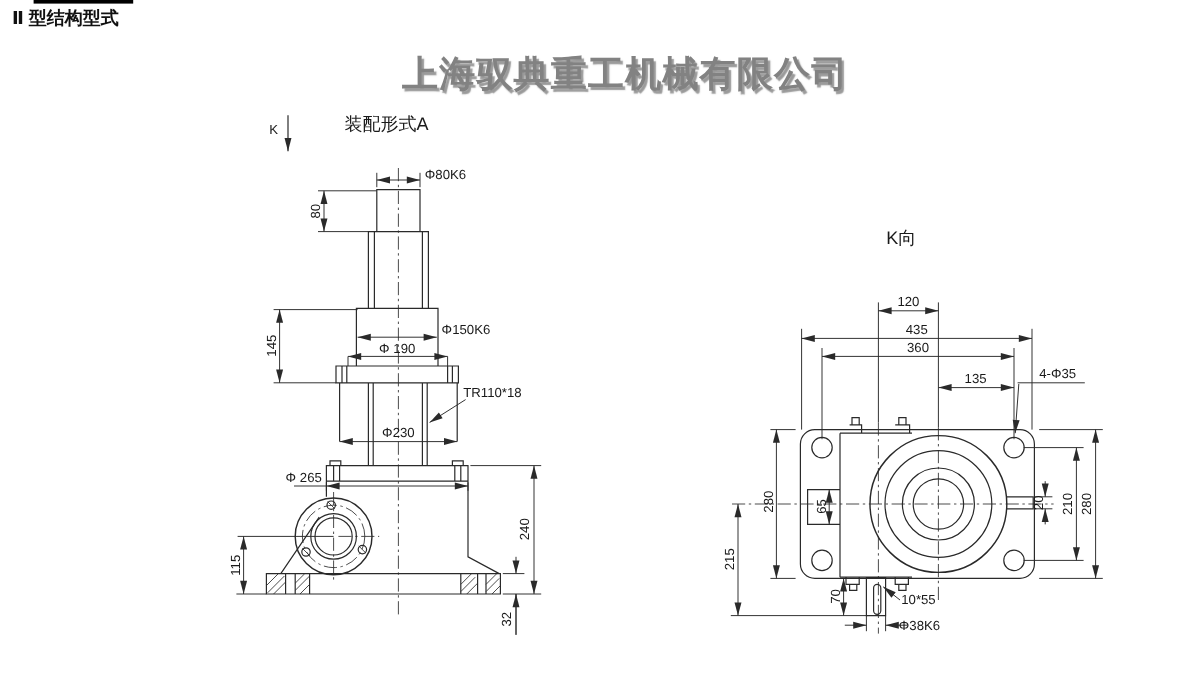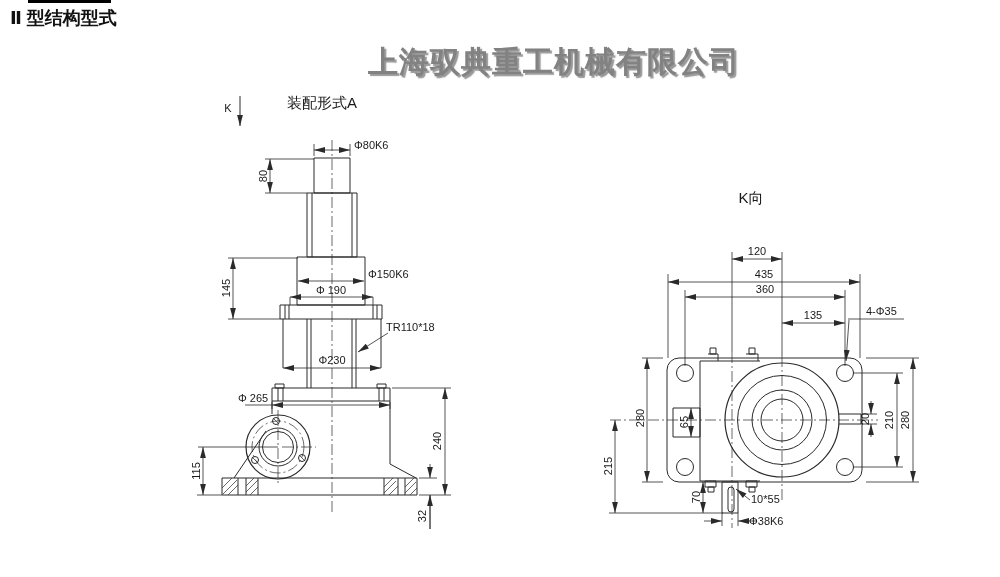--- a/index.html
+++ b/index.html
@@ -1,22 +1,22 @@
 <!DOCTYPE html>
 <html><head>
 <meta charset="utf-8">
 <style>
   html,body{margin:0;padding:0;background:#ffffff;}
   body{width:1000px;height:577px;position:relative;overflow:hidden;
        font-family:"Liberation Sans","DejaVu Sans",sans-serif;}
   .artifact-bar{position:absolute;left:28px;top:0;width:83px;height:3px;background:#000;}
-  .header-title{position:absolute;left:10px;top:6px;font-size:18px;font-weight:bold;color:#111;}
+  .header-title{position:absolute;left:10px;top:6px;font-size:15px;font-weight:bold;color:#111;}
   .watermark{position:absolute;left:335px;top:42px;width:365px;text-align:right;
              font-size:30px;font-weight:bold;color:#828282;letter-spacing:1px;
-             text-shadow:2px 2px 1px rgba(70,70,70,0.55);white-space:nowrap;margin-left:33px;}
+             text-shadow:2px 2px 1px rgba(70,70,70,0.55);white-space:nowrap;}
   svg{position:absolute;left:0;top:0;}
   .ln{stroke:#2a2a2a;stroke-width:1;fill:none;}
   .ln2{stroke:#2a2a2a;stroke-width:1.2;fill:none;}
   .thin{stroke:#2a2a2a;stroke-width:0.7;fill:none;}
   .cl{stroke:#2a2a2a;stroke-width:0.7;fill:none;stroke-dasharray:11 3 2 3;}
   .dim{stroke:#2a2a2a;stroke-width:0.8;fill:none;}
   text{font-family:"Liberation Sans","DejaVu Sans",sans-serif;font-size:11px;fill:#1a1a1a;}
   .cjk{font-size:15px;}
   .vt{font-size:11px;}
 </style>

